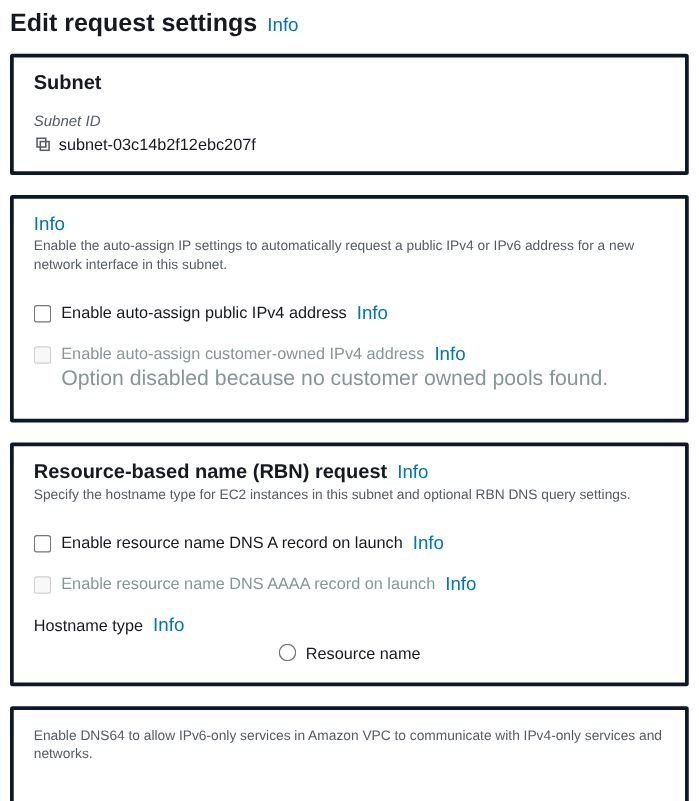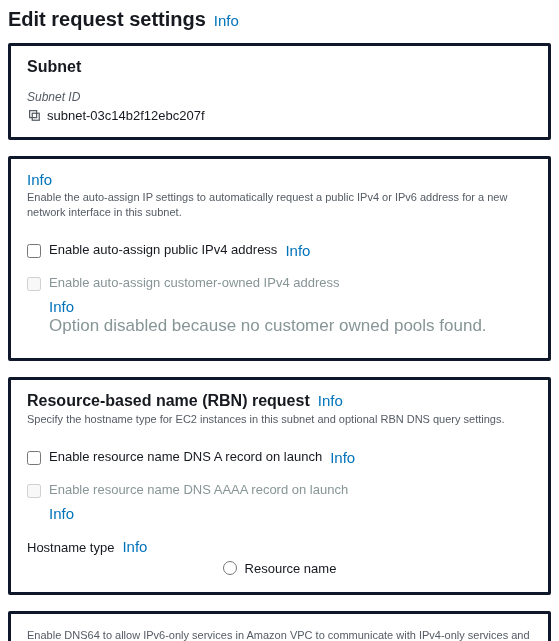--- a/index.html
+++ b/index.html
@@ -92,21 +92,21 @@
     accent-color: #0073bb;
     flex-shrink: 0;
   }
   .ctrl-label {
     font-size: 13px;
     display: flex;
     align-items: flex-start;
     gap: 8px;
     flex-wrap: wrap;
   }
-  .ctrl.disabled .ctrl-label { color: #879596; flex-direction: column; }
+  .ctrl.disabled .ctrl-label { color: #879596; }
   .ctrl.disabled .info-link { color: #0073bb; }
   .helper {
     font-size: 17px;
     color: #879596;
     margin-top: 1px;
   }
   .subsec-label {
     font-size: 13px;
     color: #16191f;
     margin-top: 8px;

